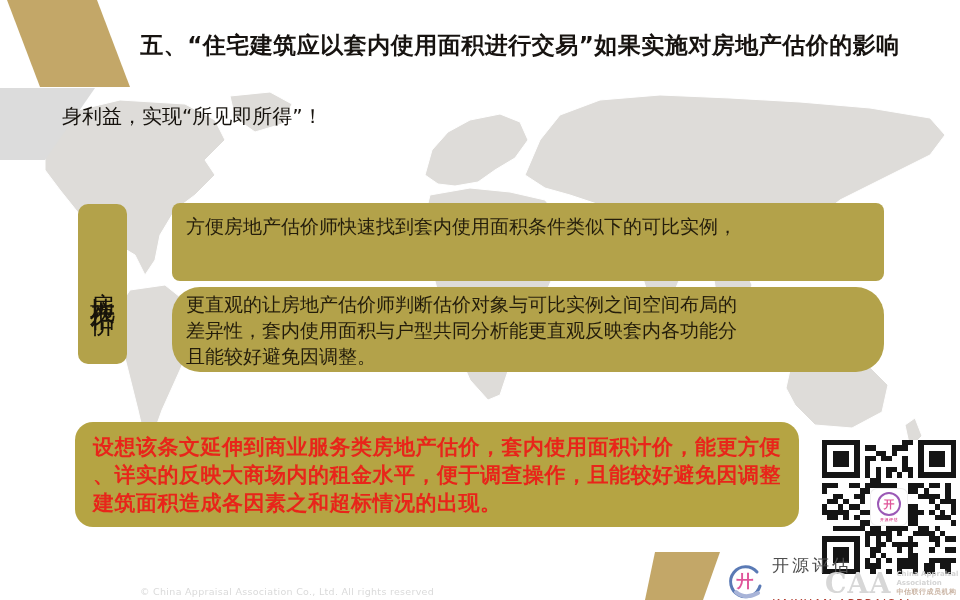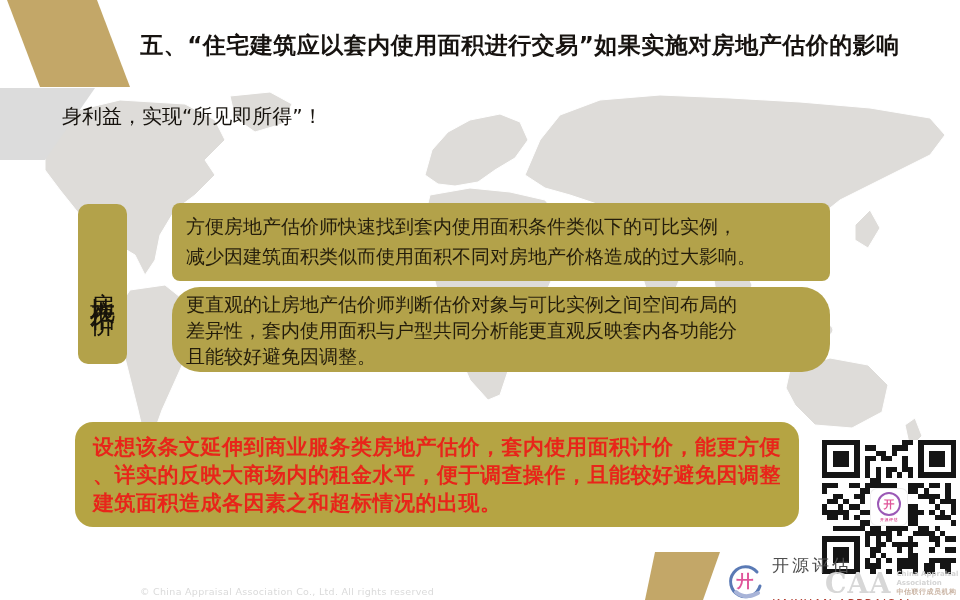--- a/index.html
+++ b/index.html
@@ -20,21 +20,21 @@
   .cat-box{
     position:absolute;left:78px;top:204px;width:49px;height:160px;
     background:#b3a24a;border-radius:10px;
     display:flex;align-items:center;justify-content:center;
   }
   .cat-box span{
     writing-mode:vertical-rl;text-orientation:upright;
     font-size:25px;color:#17130a;letter-spacing:5px;line-height:1;
   }
   .pbox{
-    position:absolute;left:172px;width:658px;background:#b3a24a;
+    position:absolute;left:172px;width:712px;background:#b3a24a;
     border-radius:8px;color:#241d0b;font-size:19px;box-sizing:border-box;
   }
   .pbox1{top:203px;height:78px;padding:8px 14px;line-height:30px;}
   .pbox2{top:287px;height:85px;padding:4px 14px;line-height:26px;border-radius:28px;}
   .hbox{
     position:absolute;left:75px;top:422px;width:724px;height:105px;
     background:#b5a443;border-radius:18px;box-sizing:border-box;
     padding:11px 18px;color:#e8251a;font-weight:bold;
     font-size:21px;line-height:28px;letter-spacing:0.5px;
   }
@@ -100,21 +100,20 @@
   <div class="intro">
     <div class="l2">身利益，实现“所见即所得”！</div>
   </div>
 
   <div class="cat-box">
     <span>房地产估价</span>
   </div>
 
   <div class="pbox pbox1">
     <div>方便房地产估价师快速找到套内使用面积条件类似下的可比实例，</div>
-    <div>减少因建筑面积类似而使用面积不同对房地产价格造成的过大影响。</div>
   </div>
 
   <div class="pbox pbox2">
     <div>更直观的让房地产估价师判断估价对象与可比实例之间空间布局的</div>
     <div>差异性，套内使用面积与户型共同分析能更直观反映套内各功能分</div>
     <div>且能较好避免因调整。</div>
   </div>
 
   <div class="hbox">
     <div>设想该条文延伸到商业服务类房地产估价，套内使用面积计价，能更方便</div>

